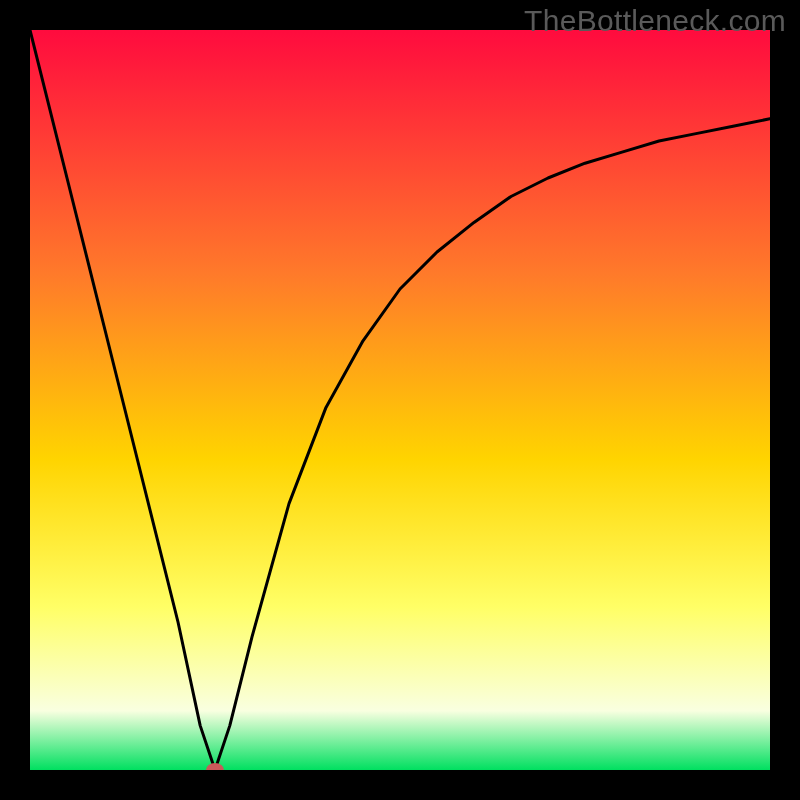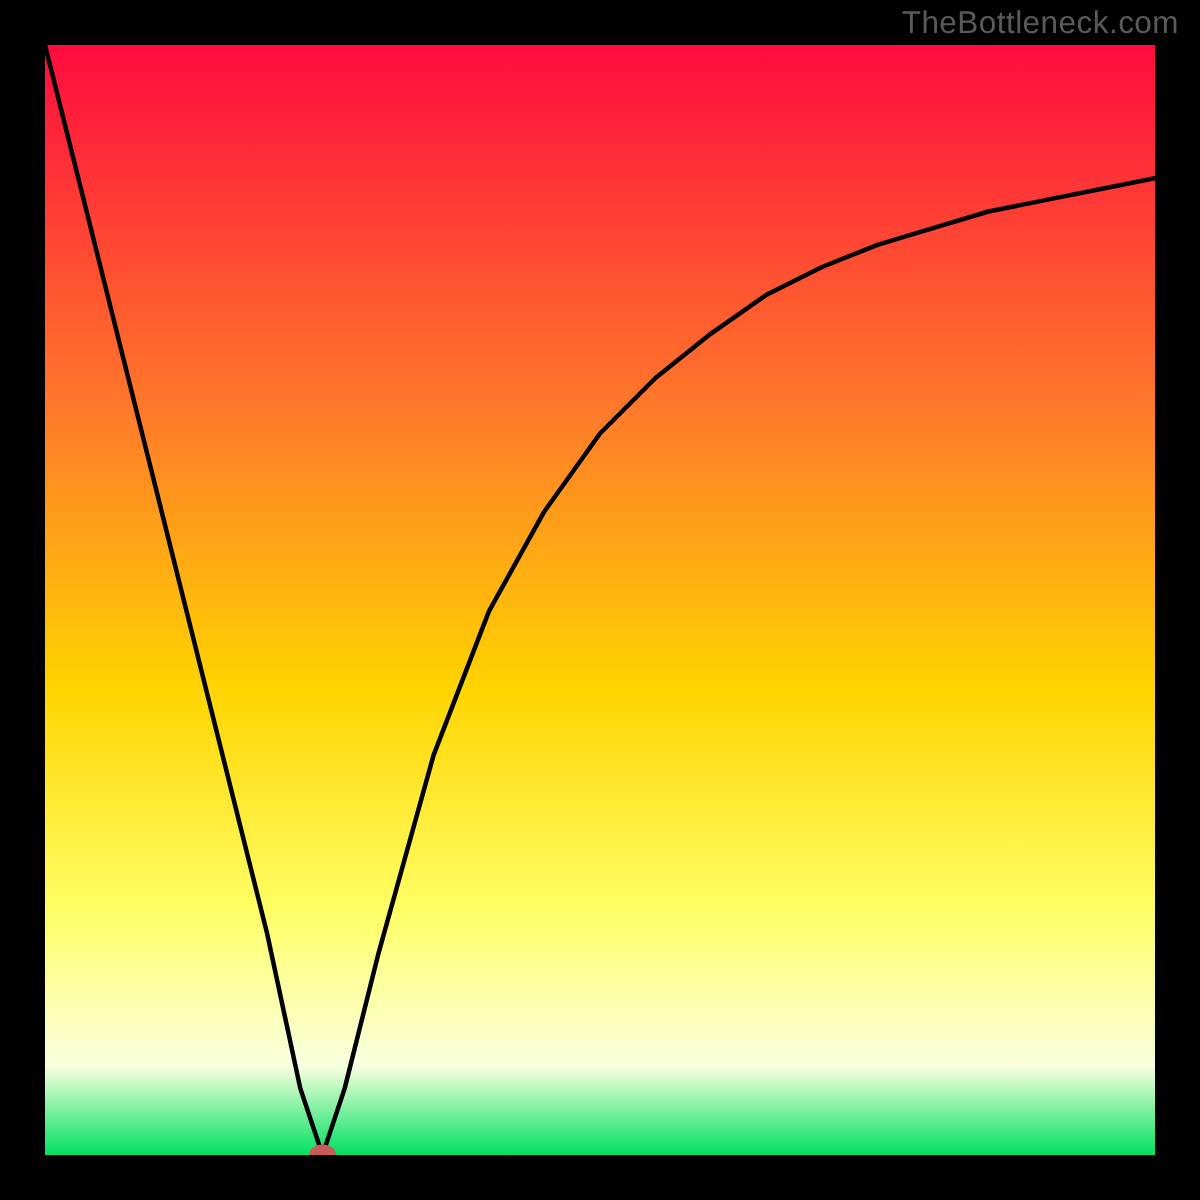--- a/index.html
+++ b/index.html
@@ -15,21 +15,21 @@
     position: relative;
     width: 800px;
     height: 800px;
     background: #000;
   }
   .watermark {
     position: absolute;
     top: 4px;
     right: 14px;
     color: #5a5a5a;
-    font-size: 21px;
+    font-size: 30px;
     font-weight: 500;
     letter-spacing: 0.3px;
     z-index: 5;
   }
   .plot {
     position: absolute;
     left: 30px;
     top: 30px;
     width: 740px;
     height: 740px;

